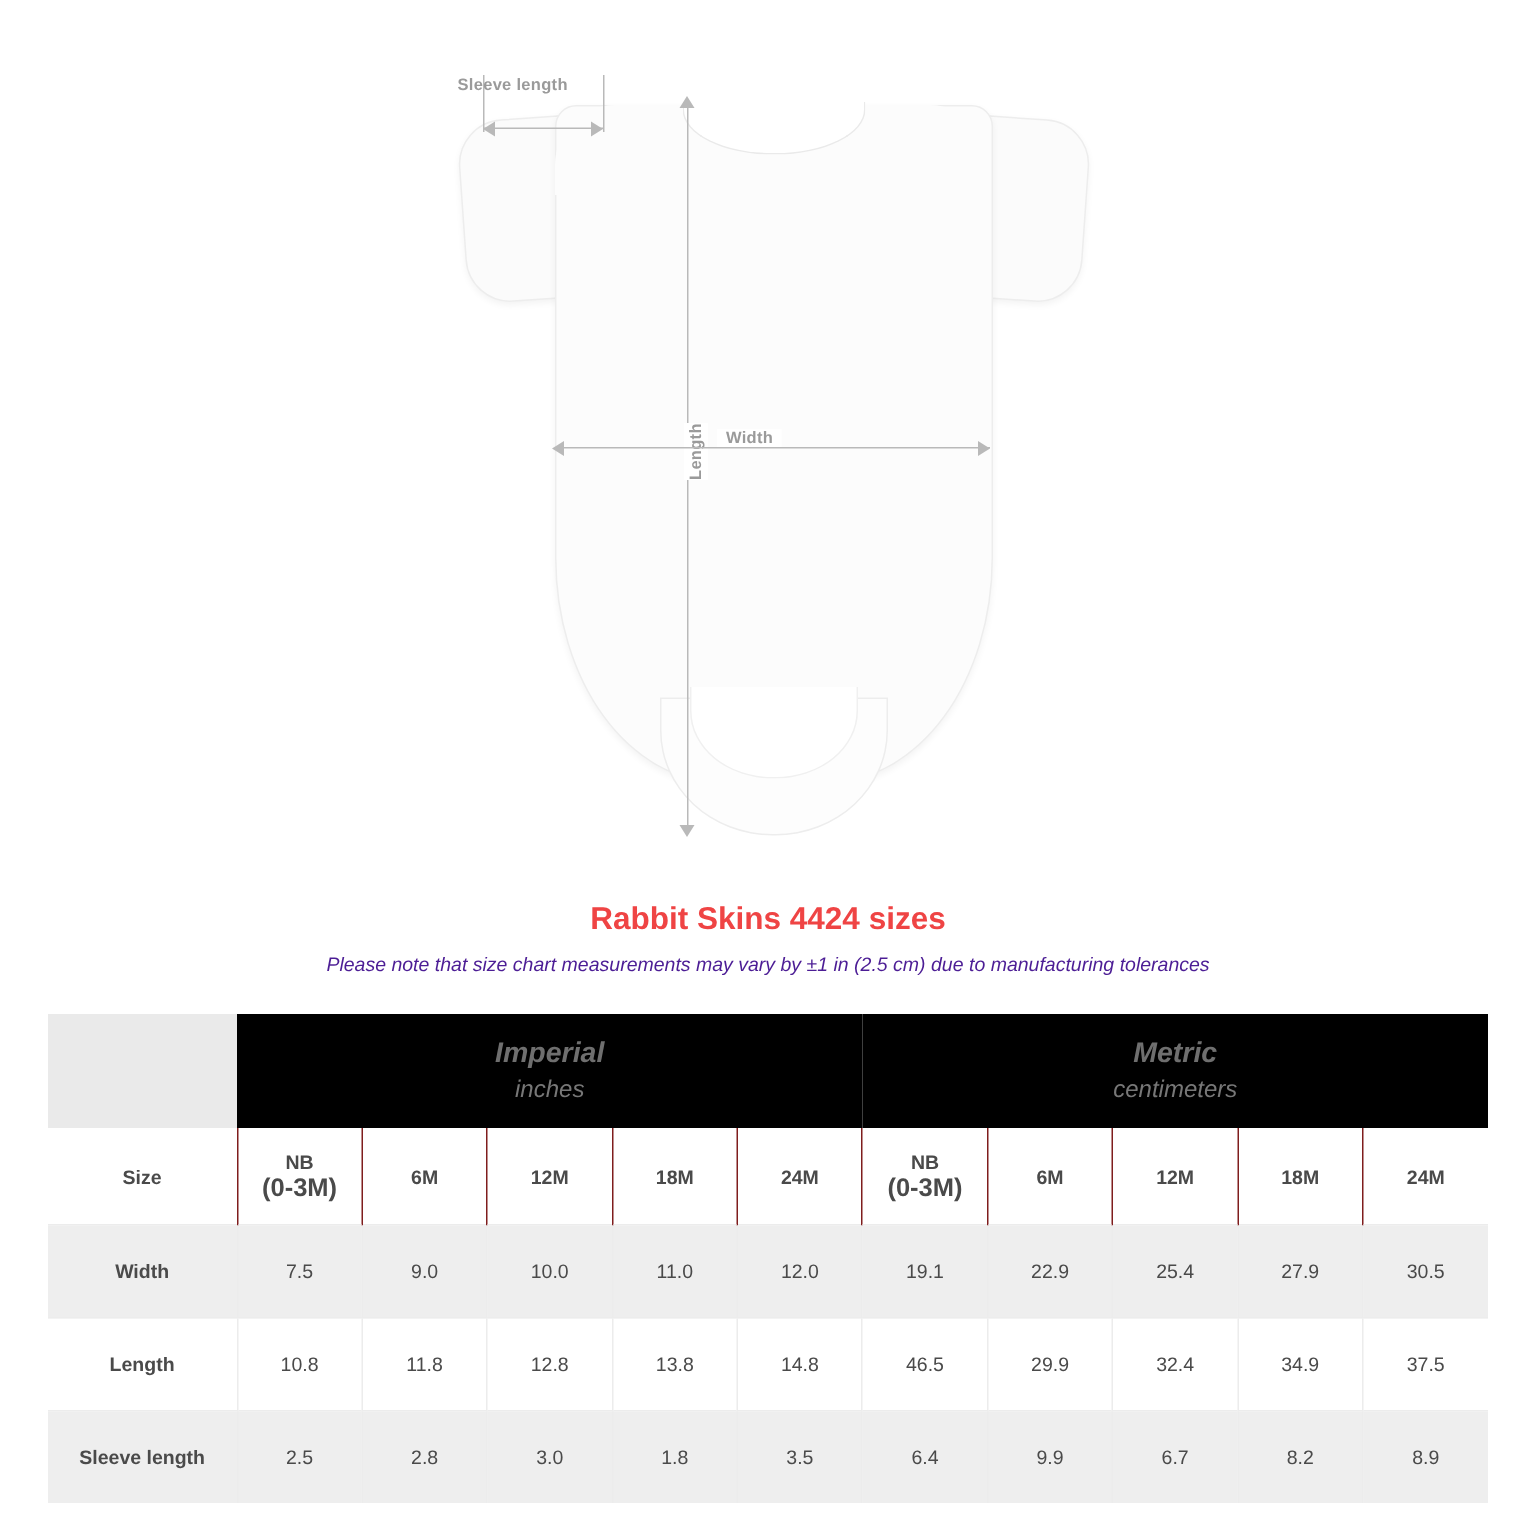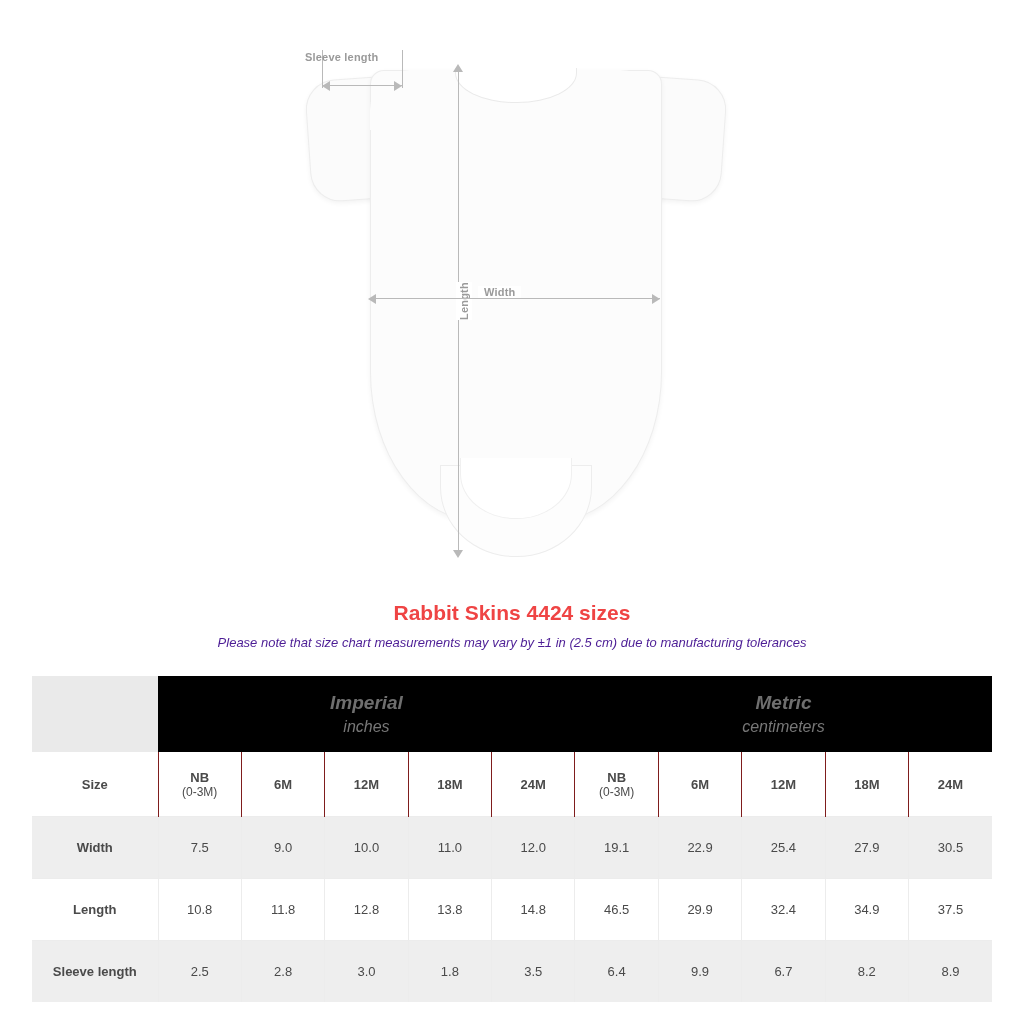--- a/index.html
+++ b/index.html
@@ -231,22 +231,22 @@
     height: 62px;
     background: #ffffff;
     font-weight: bold;
     color: #4f4f4f;
     font-size: 13px;
     border-right: 1px solid #7f1d1d;
   }
   .head-row th:last-child { border-right: none; }
   .head-row th .sub {
     display: block;
-    font-weight: normal;
-    font-size: 12px;
+    font-weight: bold;
+    font-size: 17px;
   }
   tbody tr td {
     height: 59px;
     border-right: 1px solid #ececec;
     border-top: 1px solid #ececec;
   }
   tbody tr td:last-child { border-right: none; }
   tbody tr.shade td { background: #eeeeee; }
   tbody tr.plain td { background: #ffffff; }
   td.row-label, th.row-label {

